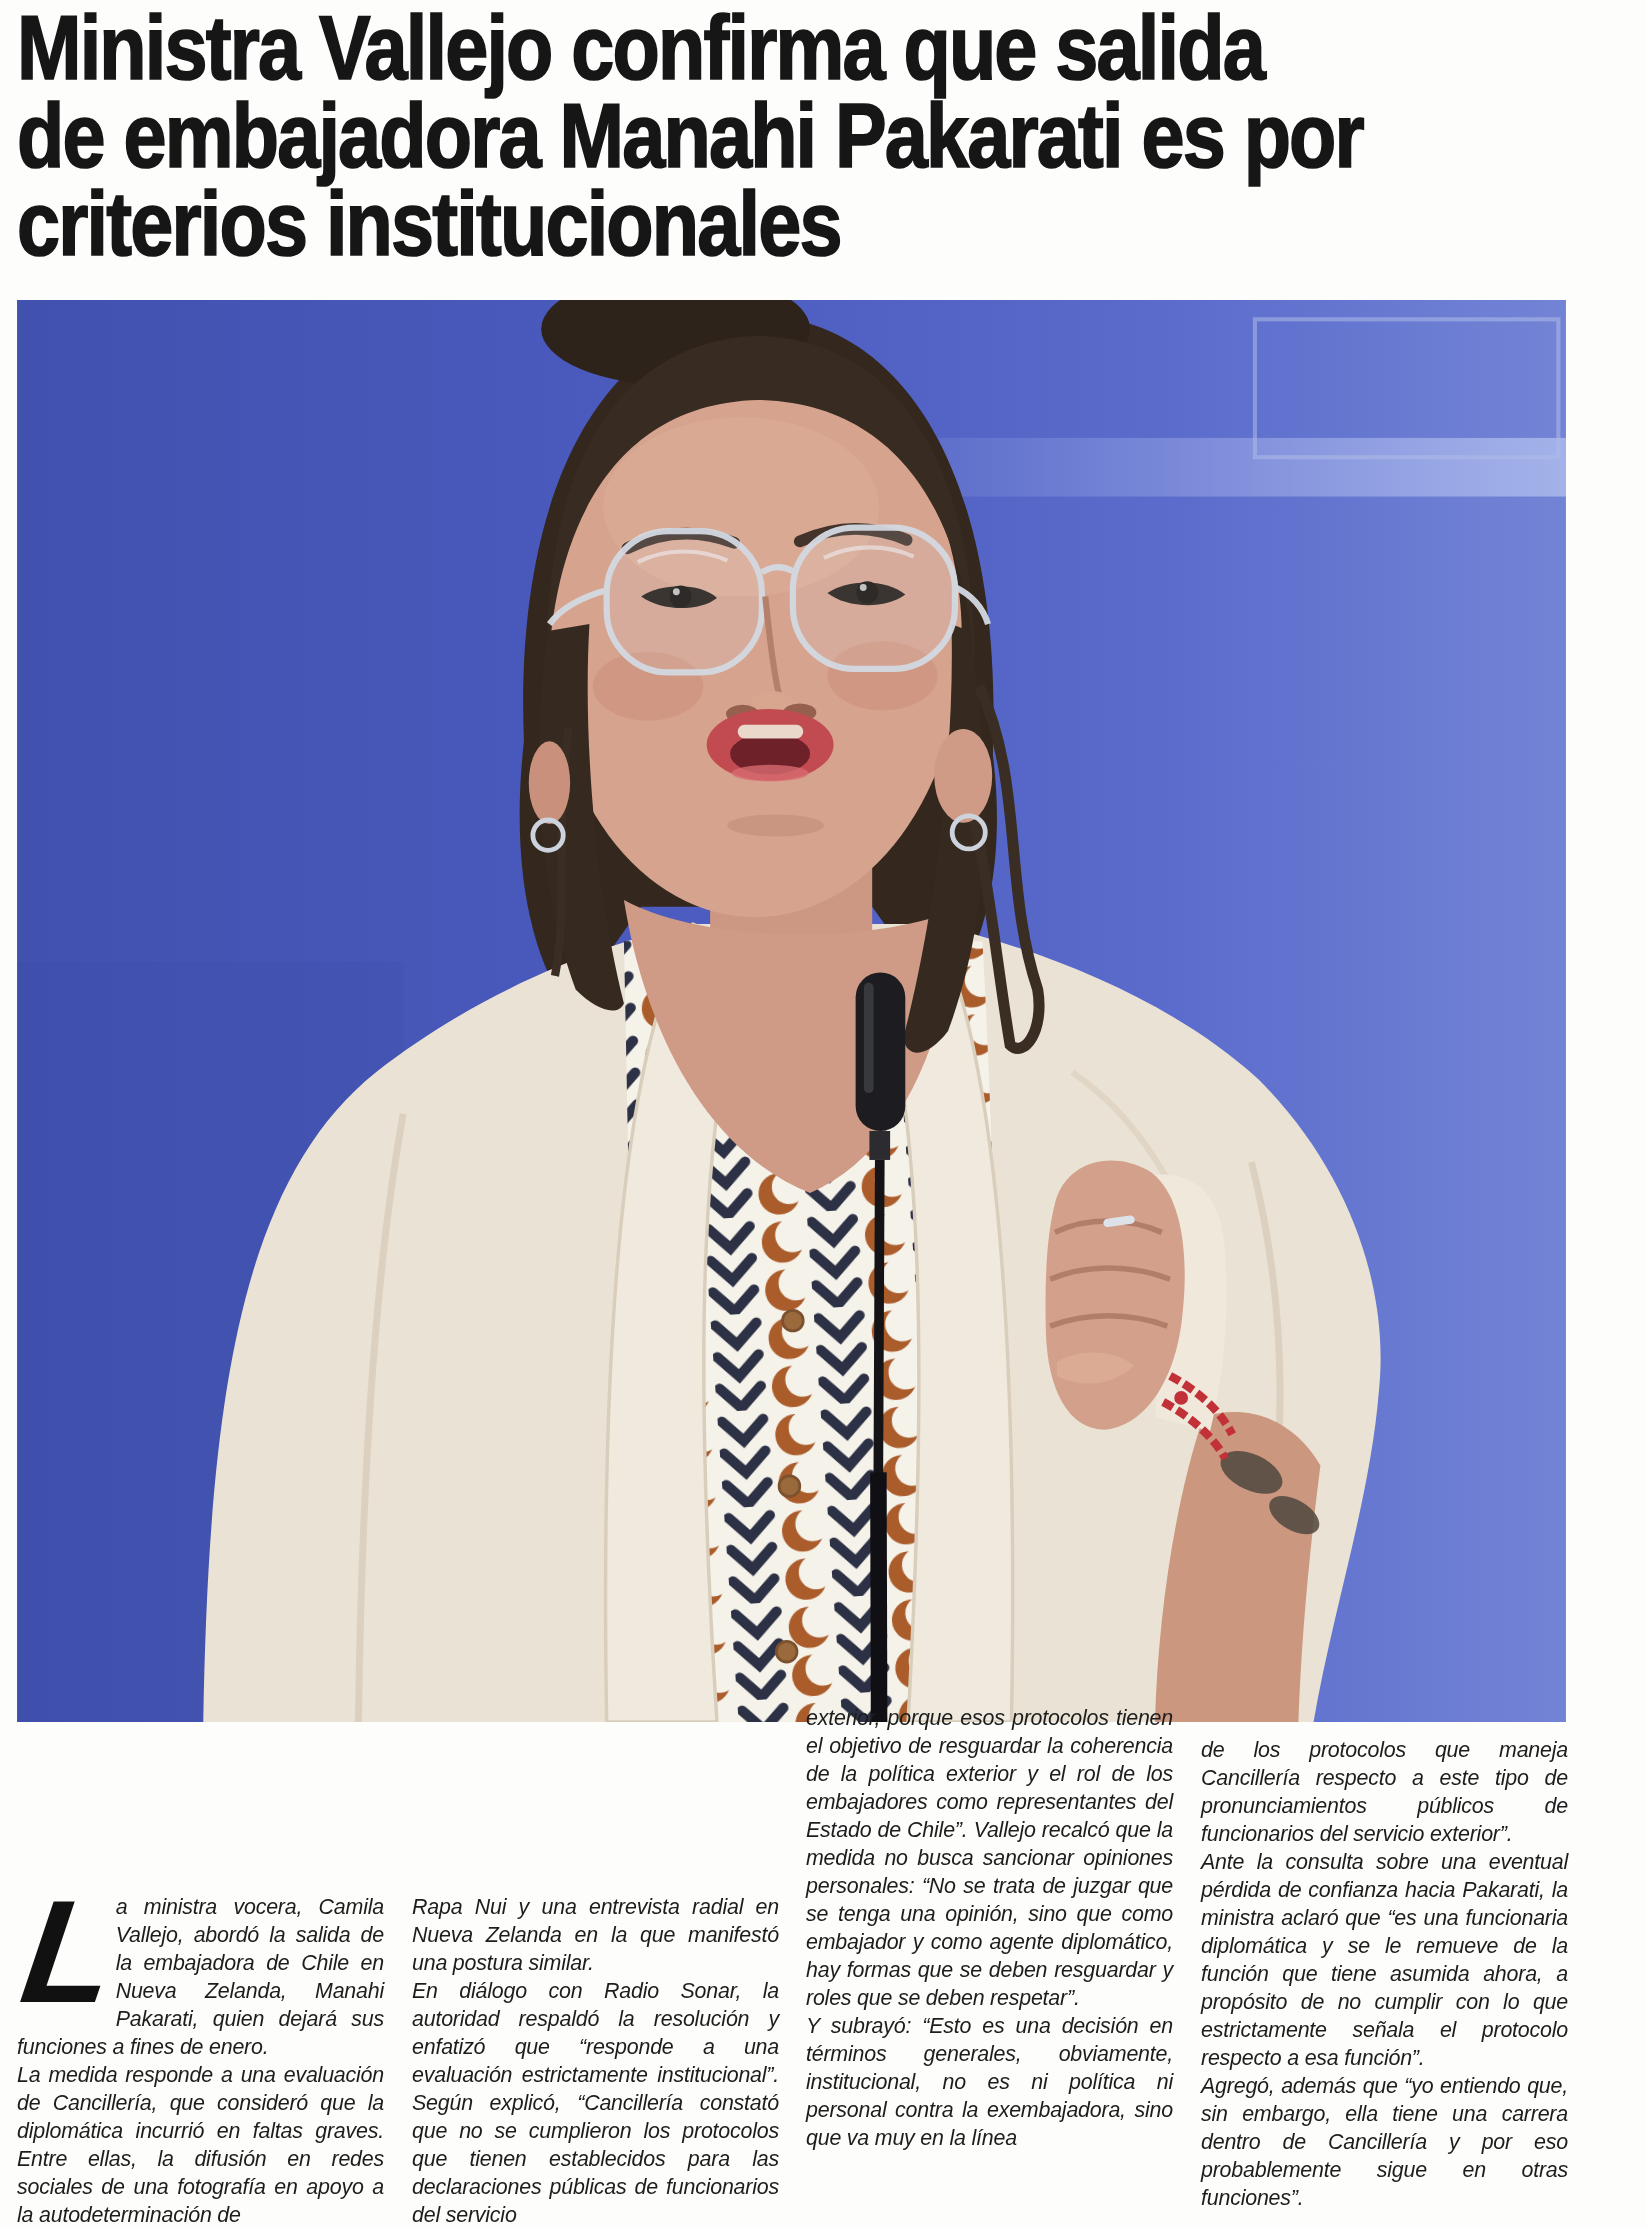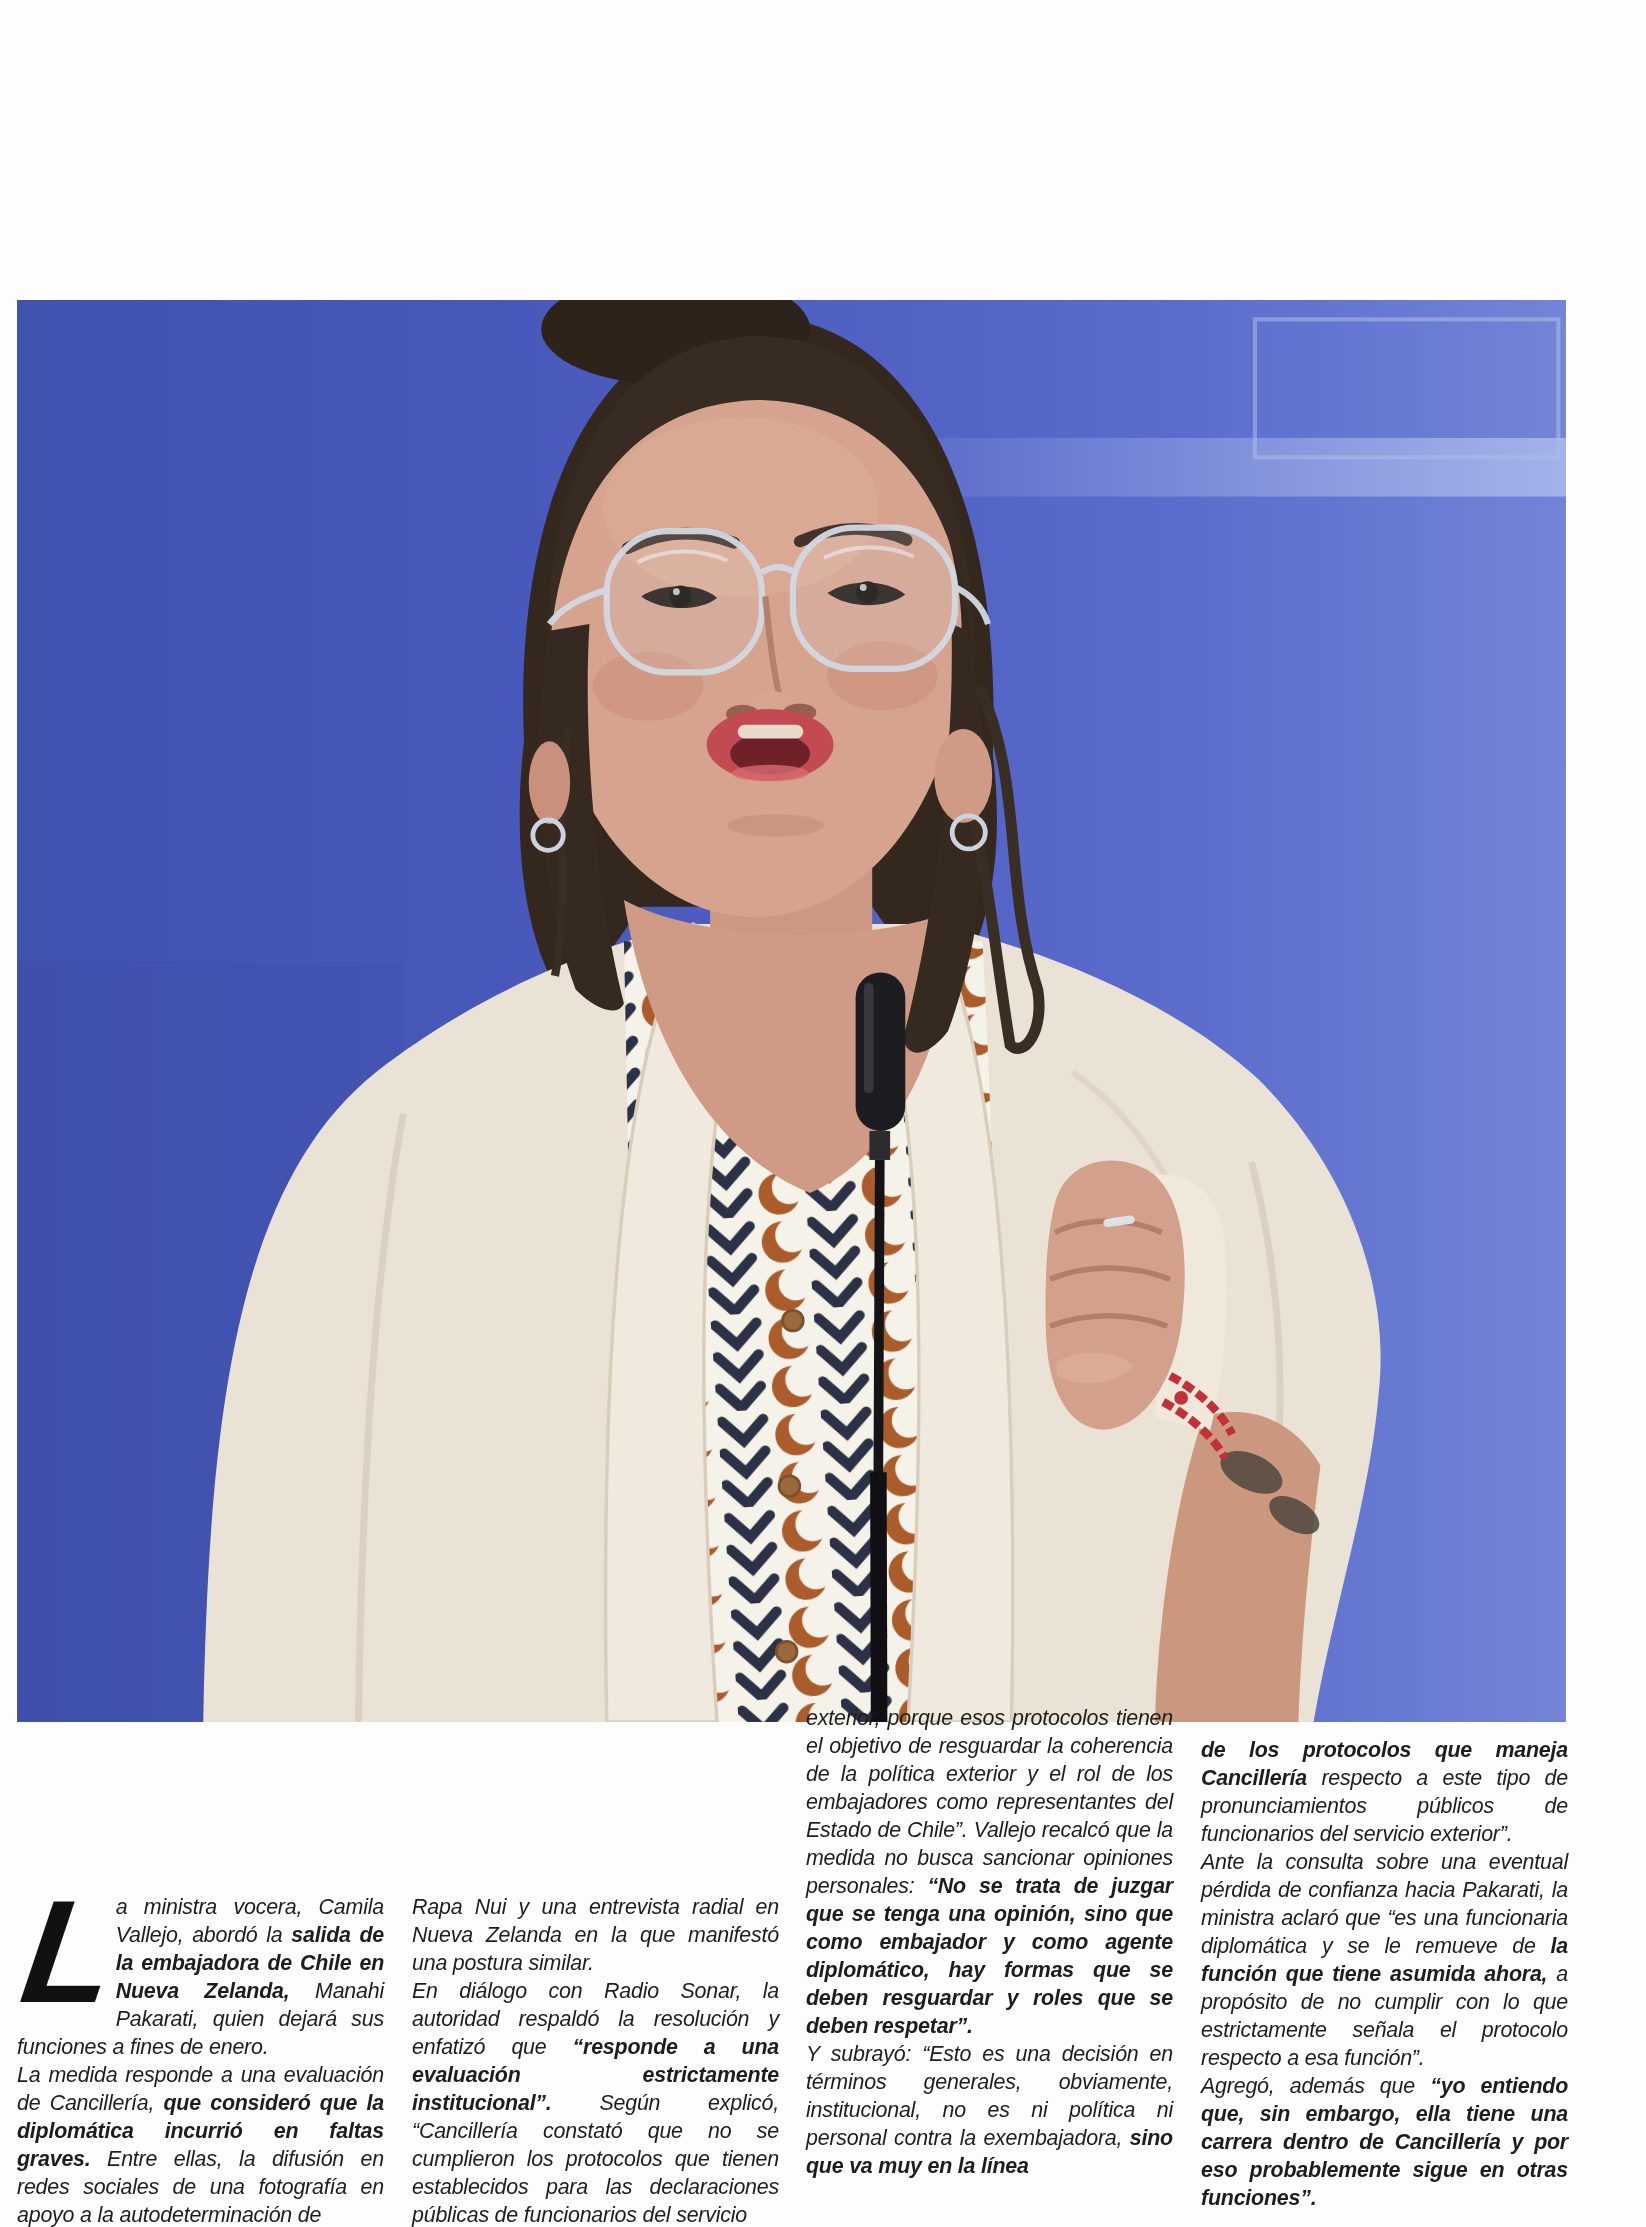--- a/index.html
+++ b/index.html
@@ -14,33 +14,38 @@
   .photo{position:absolute;left:17px;top:300px;width:1549px;height:1422px;margin:0;overflow:hidden;}
   .photo svg{display:block;}
   
   .caption{position:absolute;left:17px;top:1691px;width:767px;height:172px;background:#e0161f;z-index:3;}
   .caption-text{margin:0;padding:23.4px 0 0 36px;width:866px;color:#ffffff;
         font-style:italic;font-weight:bold;font-size:30px;line-height:38px;
         transform:scaleX(0.82);transform-origin:0 0;}
   
   .col{position:absolute;width:367px;text-align:justify;font-style:italic;
         font-size:21.4px;line-height:28px;letter-spacing:-0.2px;color:#1d1d1d;}
-  .col .b{font-weight:bold;}
+  .col .b{font-weight:normal;}
   .col1{left:17px;top:1893px;}
   .col2{left:412px;top:1893px;}
   .col3{left:806px;top:1704px;}
   .col4{left:1201px;top:1736px;}
   .dropcap{float:left;font-weight:bold;font-style:italic;font-size:146px;line-height:109px;
         margin:4.1px 9.7px 0 0;transform:skewX(-8deg);transform-origin:50% 100%;color:#111;}
 </style>
 </head>
 <body>
 
 <div class="page">
 
+  <header class="headline">
+    <div class="headline-line">Ministra Vallejo confirma que salida</div>
+    <div class="headline-line">de embajadora Manahi Pakarati es por</div>
+    <div class="headline-line">criterios institucionales</div>
+  </header>
 
   <figure class="photo">
     <svg width="1549" height="1422" viewBox="0 0 2246 2062" xmlns="http://www.w3.org/2000/svg">
       <defs>
         <linearGradient id="bg" x1="0" y1="0" x2="1" y2="0">
           <stop offset="0" stop-color="#4151ae"></stop>
           <stop offset="0.45" stop-color="#4c5cc0"></stop>
           <stop offset="0.75" stop-color="#5b6ccc"></stop>
           <stop offset="1" stop-color="#7384d6"></stop>
         </linearGradient>

